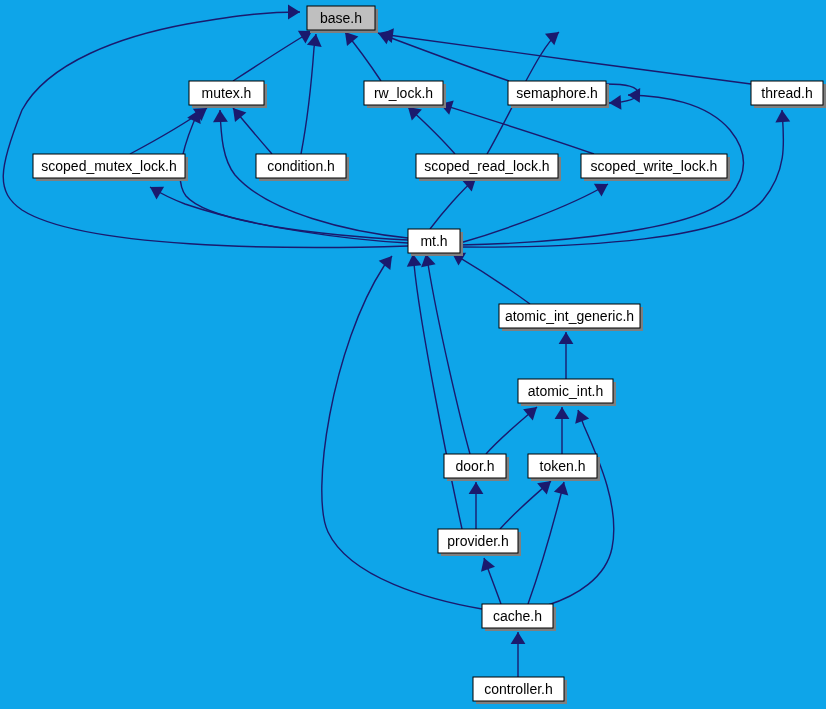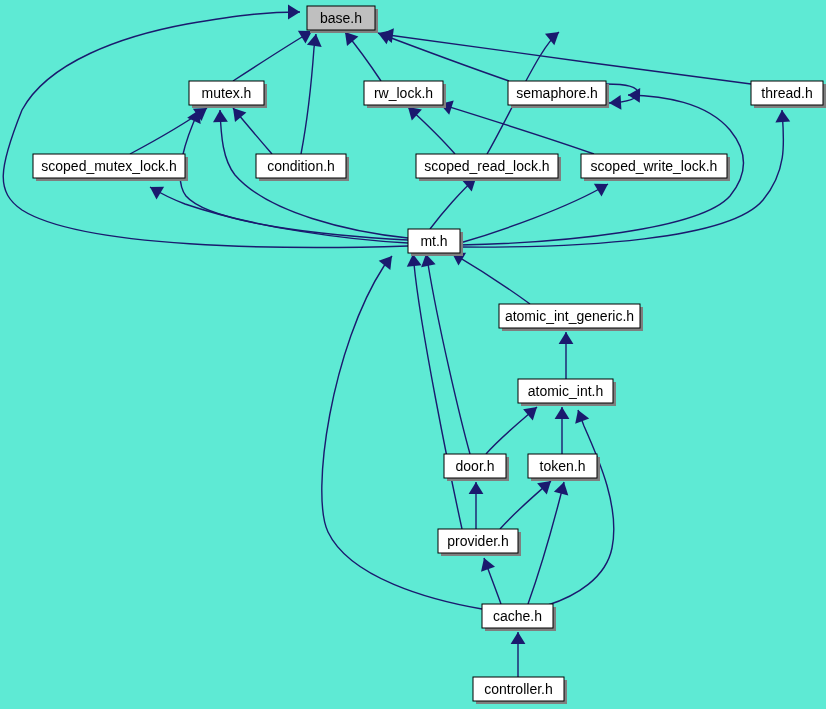--- a/index.html
+++ b/index.html
@@ -4,21 +4,21 @@
 <style>
   html, body {
     margin: 0;
     padding: 0;
     background: #ffffff;
   }
   #graph-root {
     position: relative;
     width: 826px;
     height: 709px;
-    background: #5eead4;
+    background: #0ea5e9;
     font-family: "Liberation Sans", sans-serif;
     overflow: hidden;
   }
   svg#dep-graph {
     display: block;
     width: 826px;
     height: 709px;
   }
   .node-box {
     fill: #ffffff;

